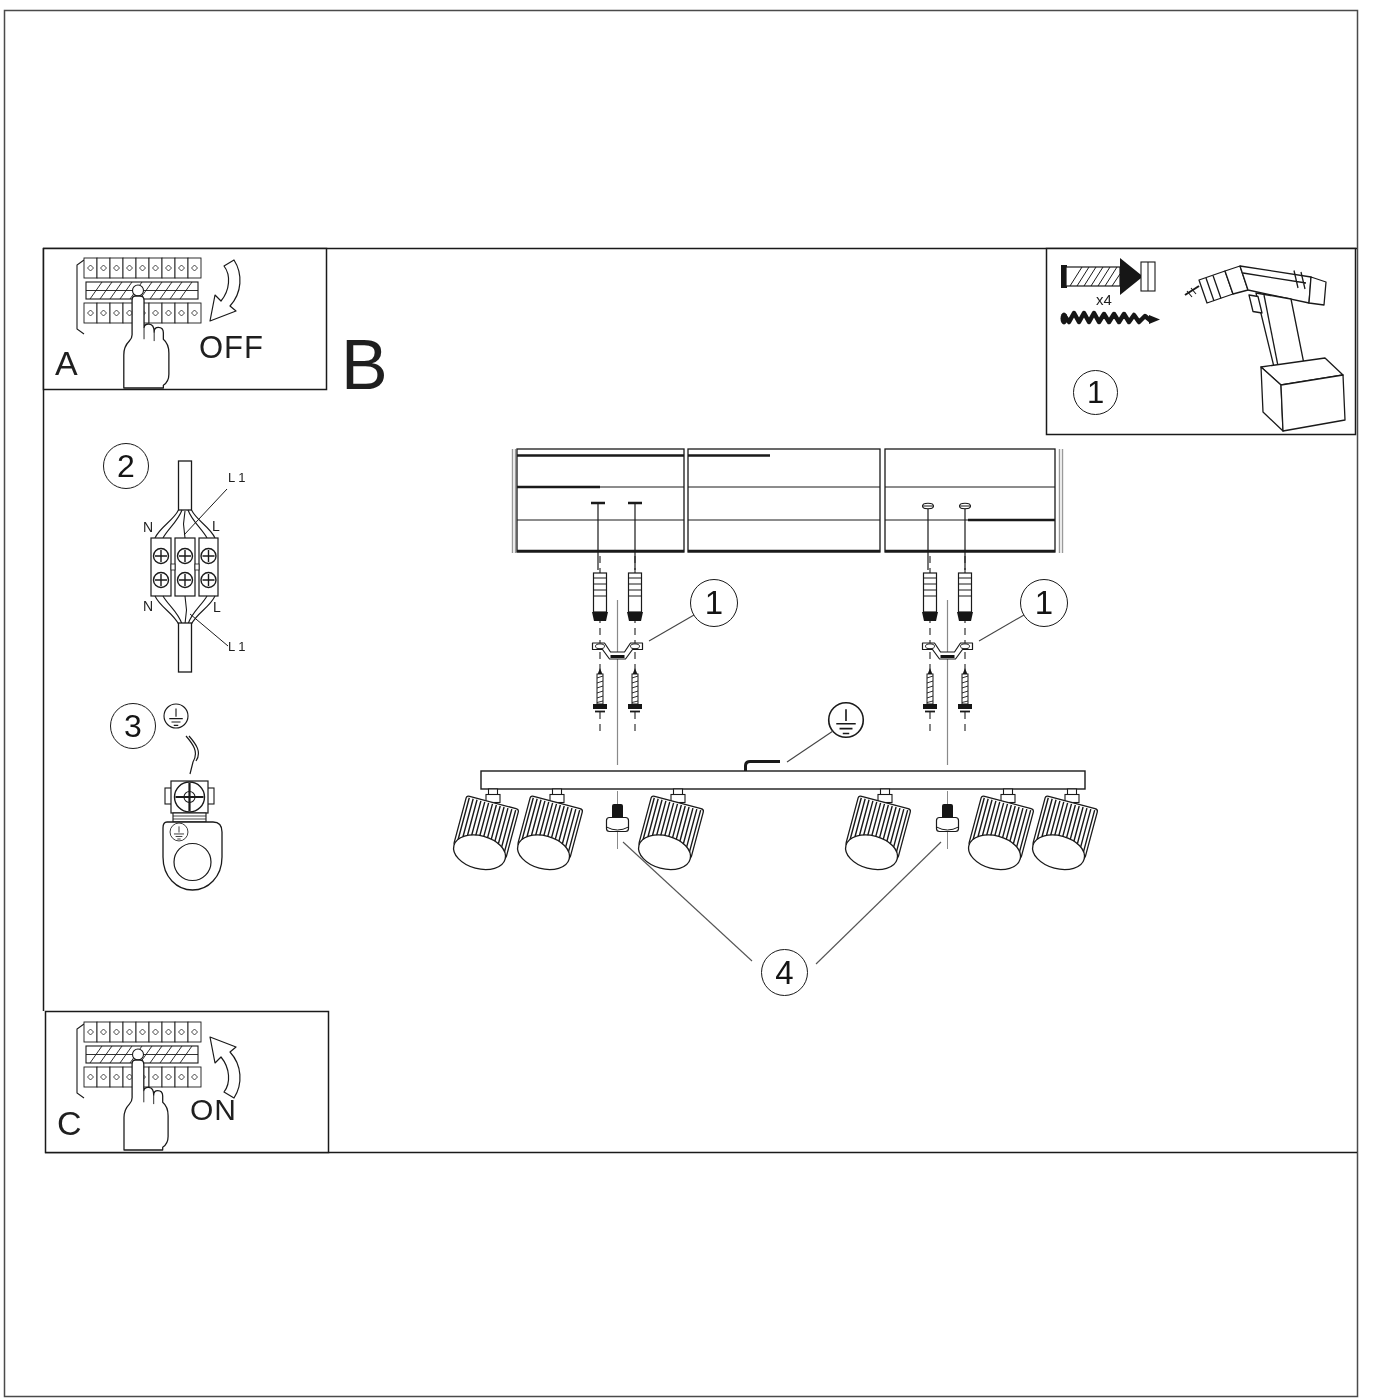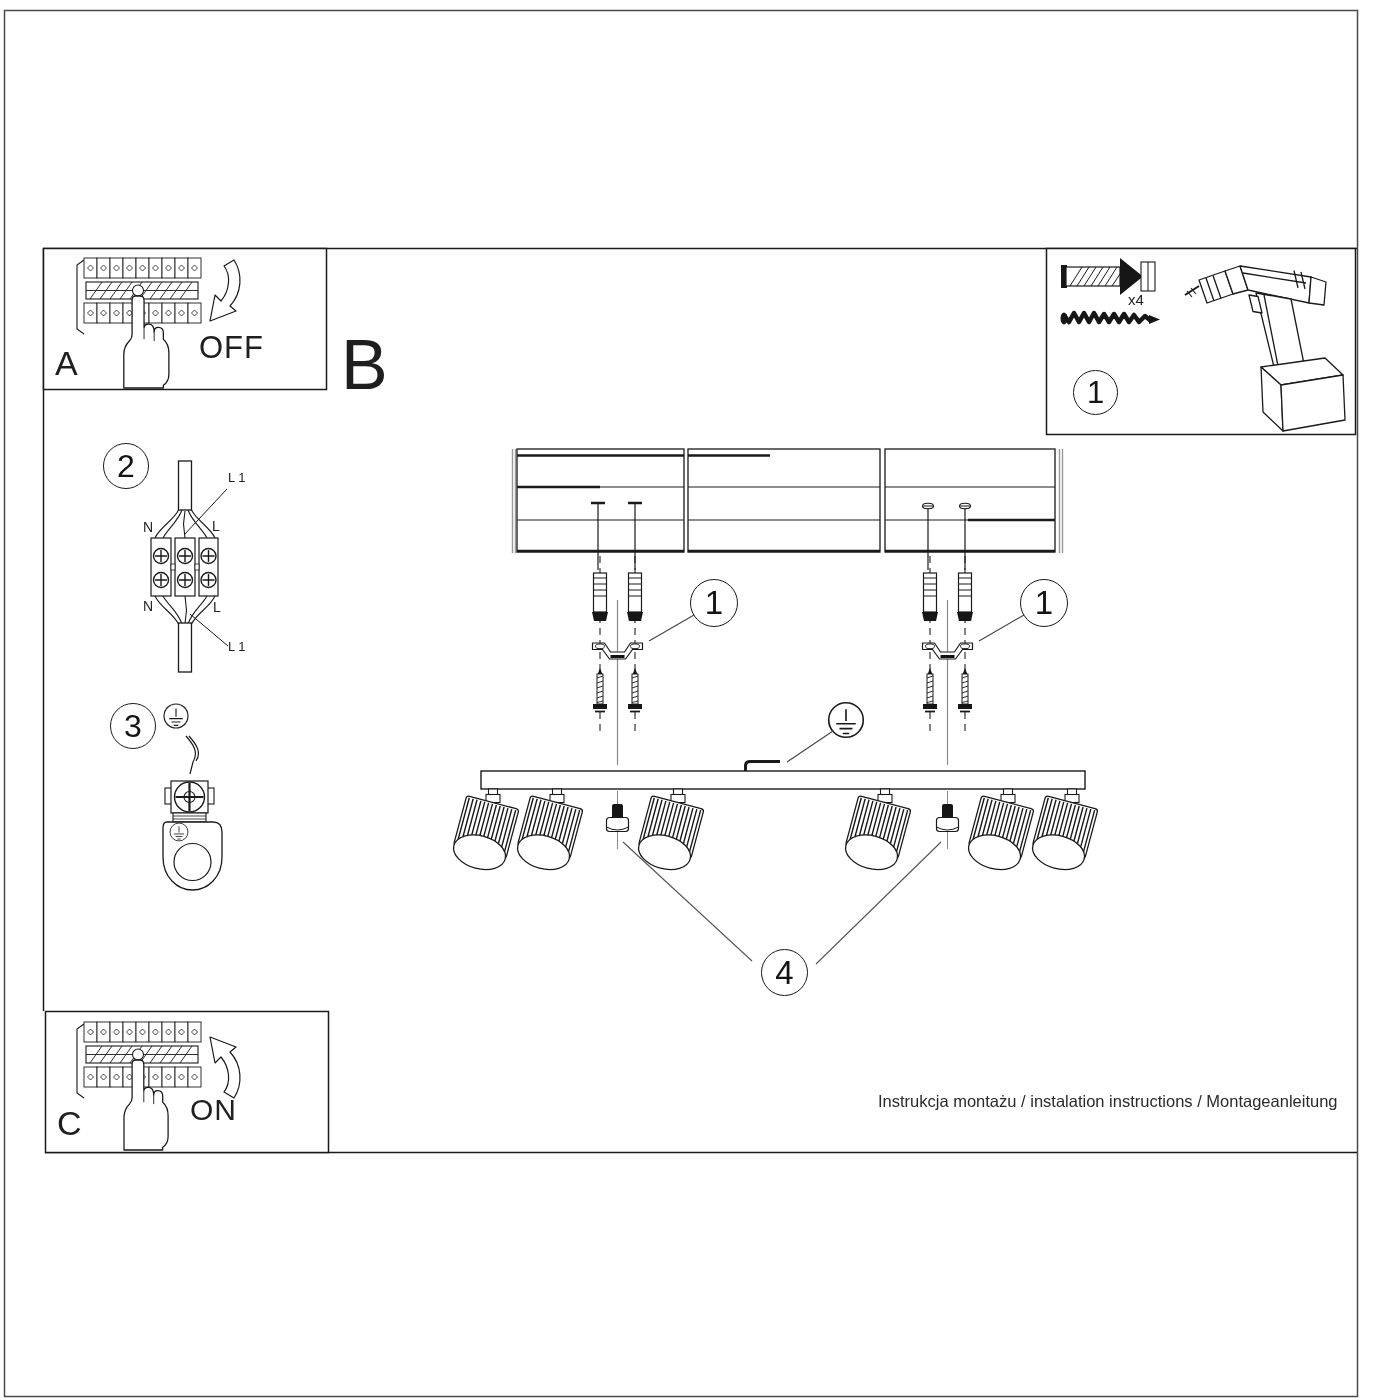--- a/index.html
+++ b/index.html
@@ -270,21 +270,21 @@
     <path d="M623,842 L752,961" stroke="#555" stroke-width="1.1" fill="none"></path>
     <path d="M941,842 L816,964" stroke="#555" stroke-width="1.1" fill="none"></path>
   </g>
 </svg>
 
 <div class="t" style="left:55px;top:346px;font-size:34px;">A</div>
 <div class="t big" style="left:199px;top:332px;font-size:31px;">OFF</div>
 <div class="t" style="left:341px;top:330px;font-size:70px;">B</div>
 <div class="t" style="left:57px;top:1106px;font-size:34px;">C</div>
 <div class="t big" style="left:190px;top:1095px;font-size:30px;">ON</div>
-<div class="t" style="left:1096px;top:292px;font-size:15px;margin-left:32px;">x4</div>
+<div class="t" style="left:1096px;top:292px;font-size:15px;">x4</div>
 
 <div class="t" style="left:228px;top:471px;font-size:13px;">L 1</div>
 <div class="t" style="left:143px;top:520px;font-size:14px;">N</div>
 <div class="t" style="left:212px;top:519px;font-size:14px;">L</div>
 <div class="t" style="left:143px;top:599px;font-size:14px;">N</div>
 <div class="t" style="left:213px;top:600px;font-size:14px;">L</div>
 <div class="t" style="left:228px;top:640px;font-size:13px;">L 1</div>
 
 <div class="circ" style="left:103px;top:443px;width:44px;height:44px;font-size:32px;">
       <span>2</span>
@@ -299,16 +299,15 @@
       <span>1</span>
     </div>
 <div class="circ" style="left:1020px;top:579px;width:46px;height:46px;font-size:33px;">
       <span>1</span>
     </div>
 <div class="circ" style="left:761px;top:949px;width:45px;height:45px;font-size:33px;">
       <span>4</span>
     </div>
 
 <div class="footer" style="left:878px;top:1089px;">
-  <div>Instrukcja montażu / instalation instructions / Montageanleitung</div>
 </div>
 
 </div>
 
 </body></html>

